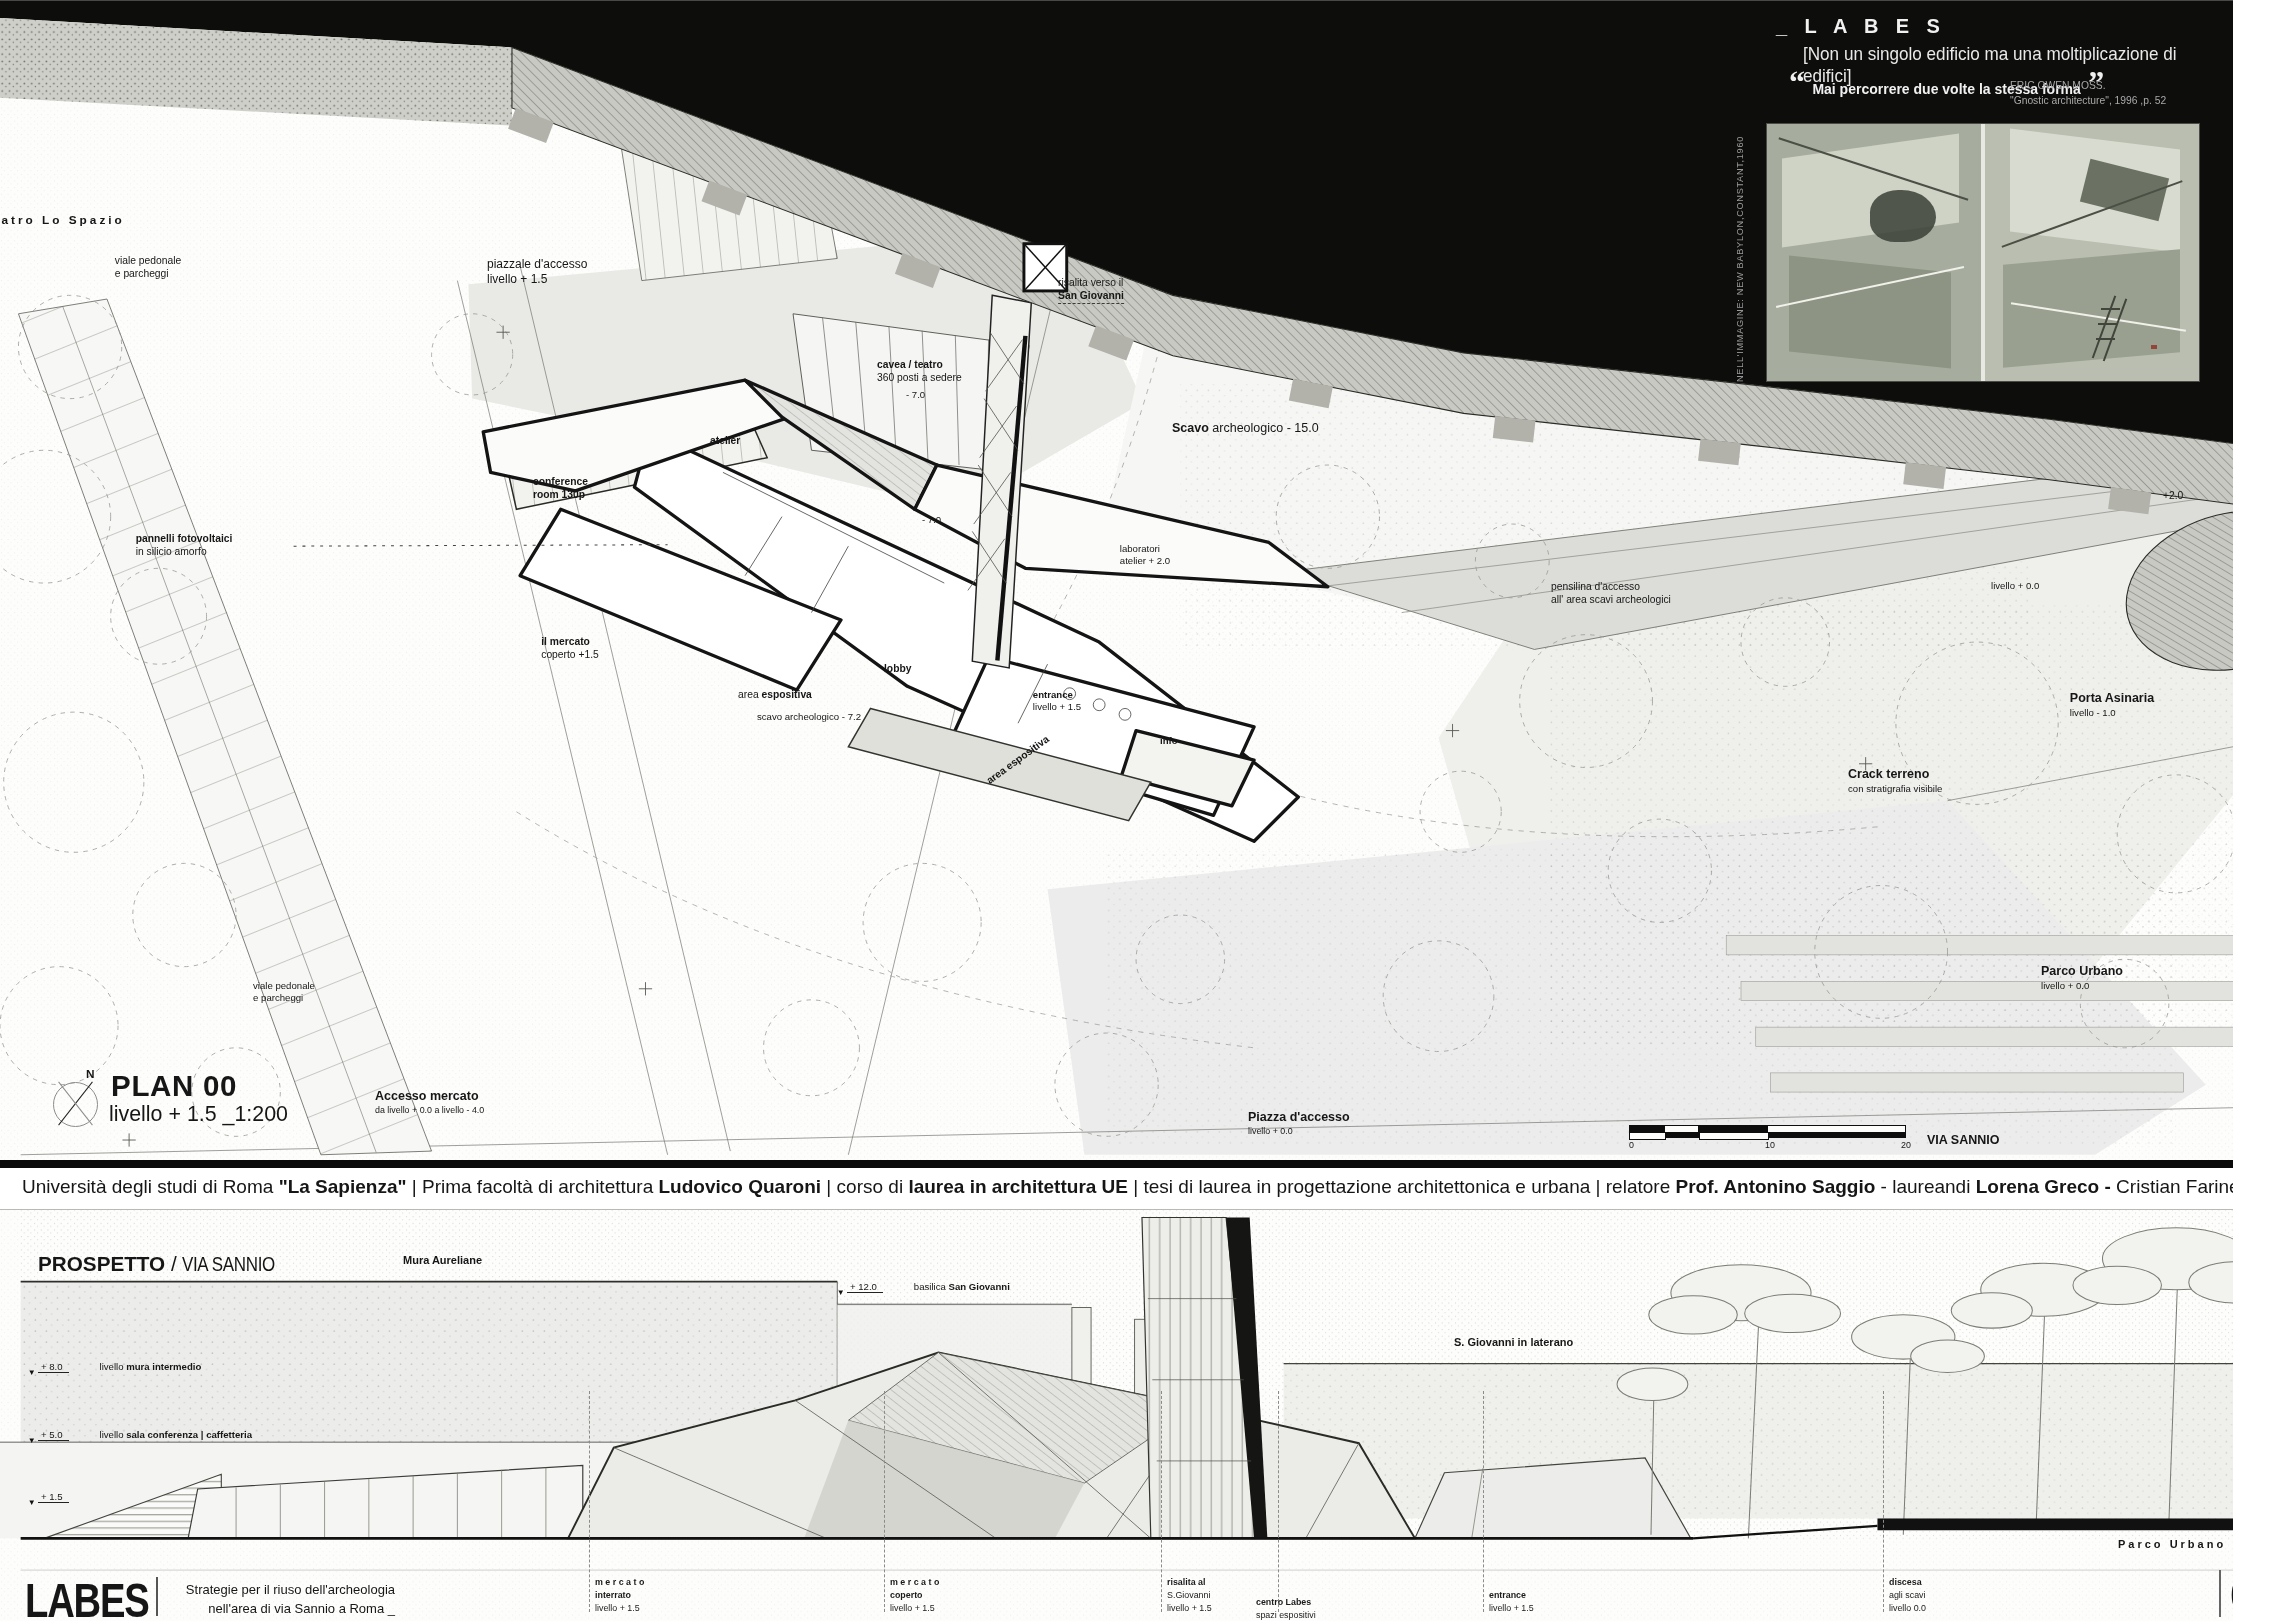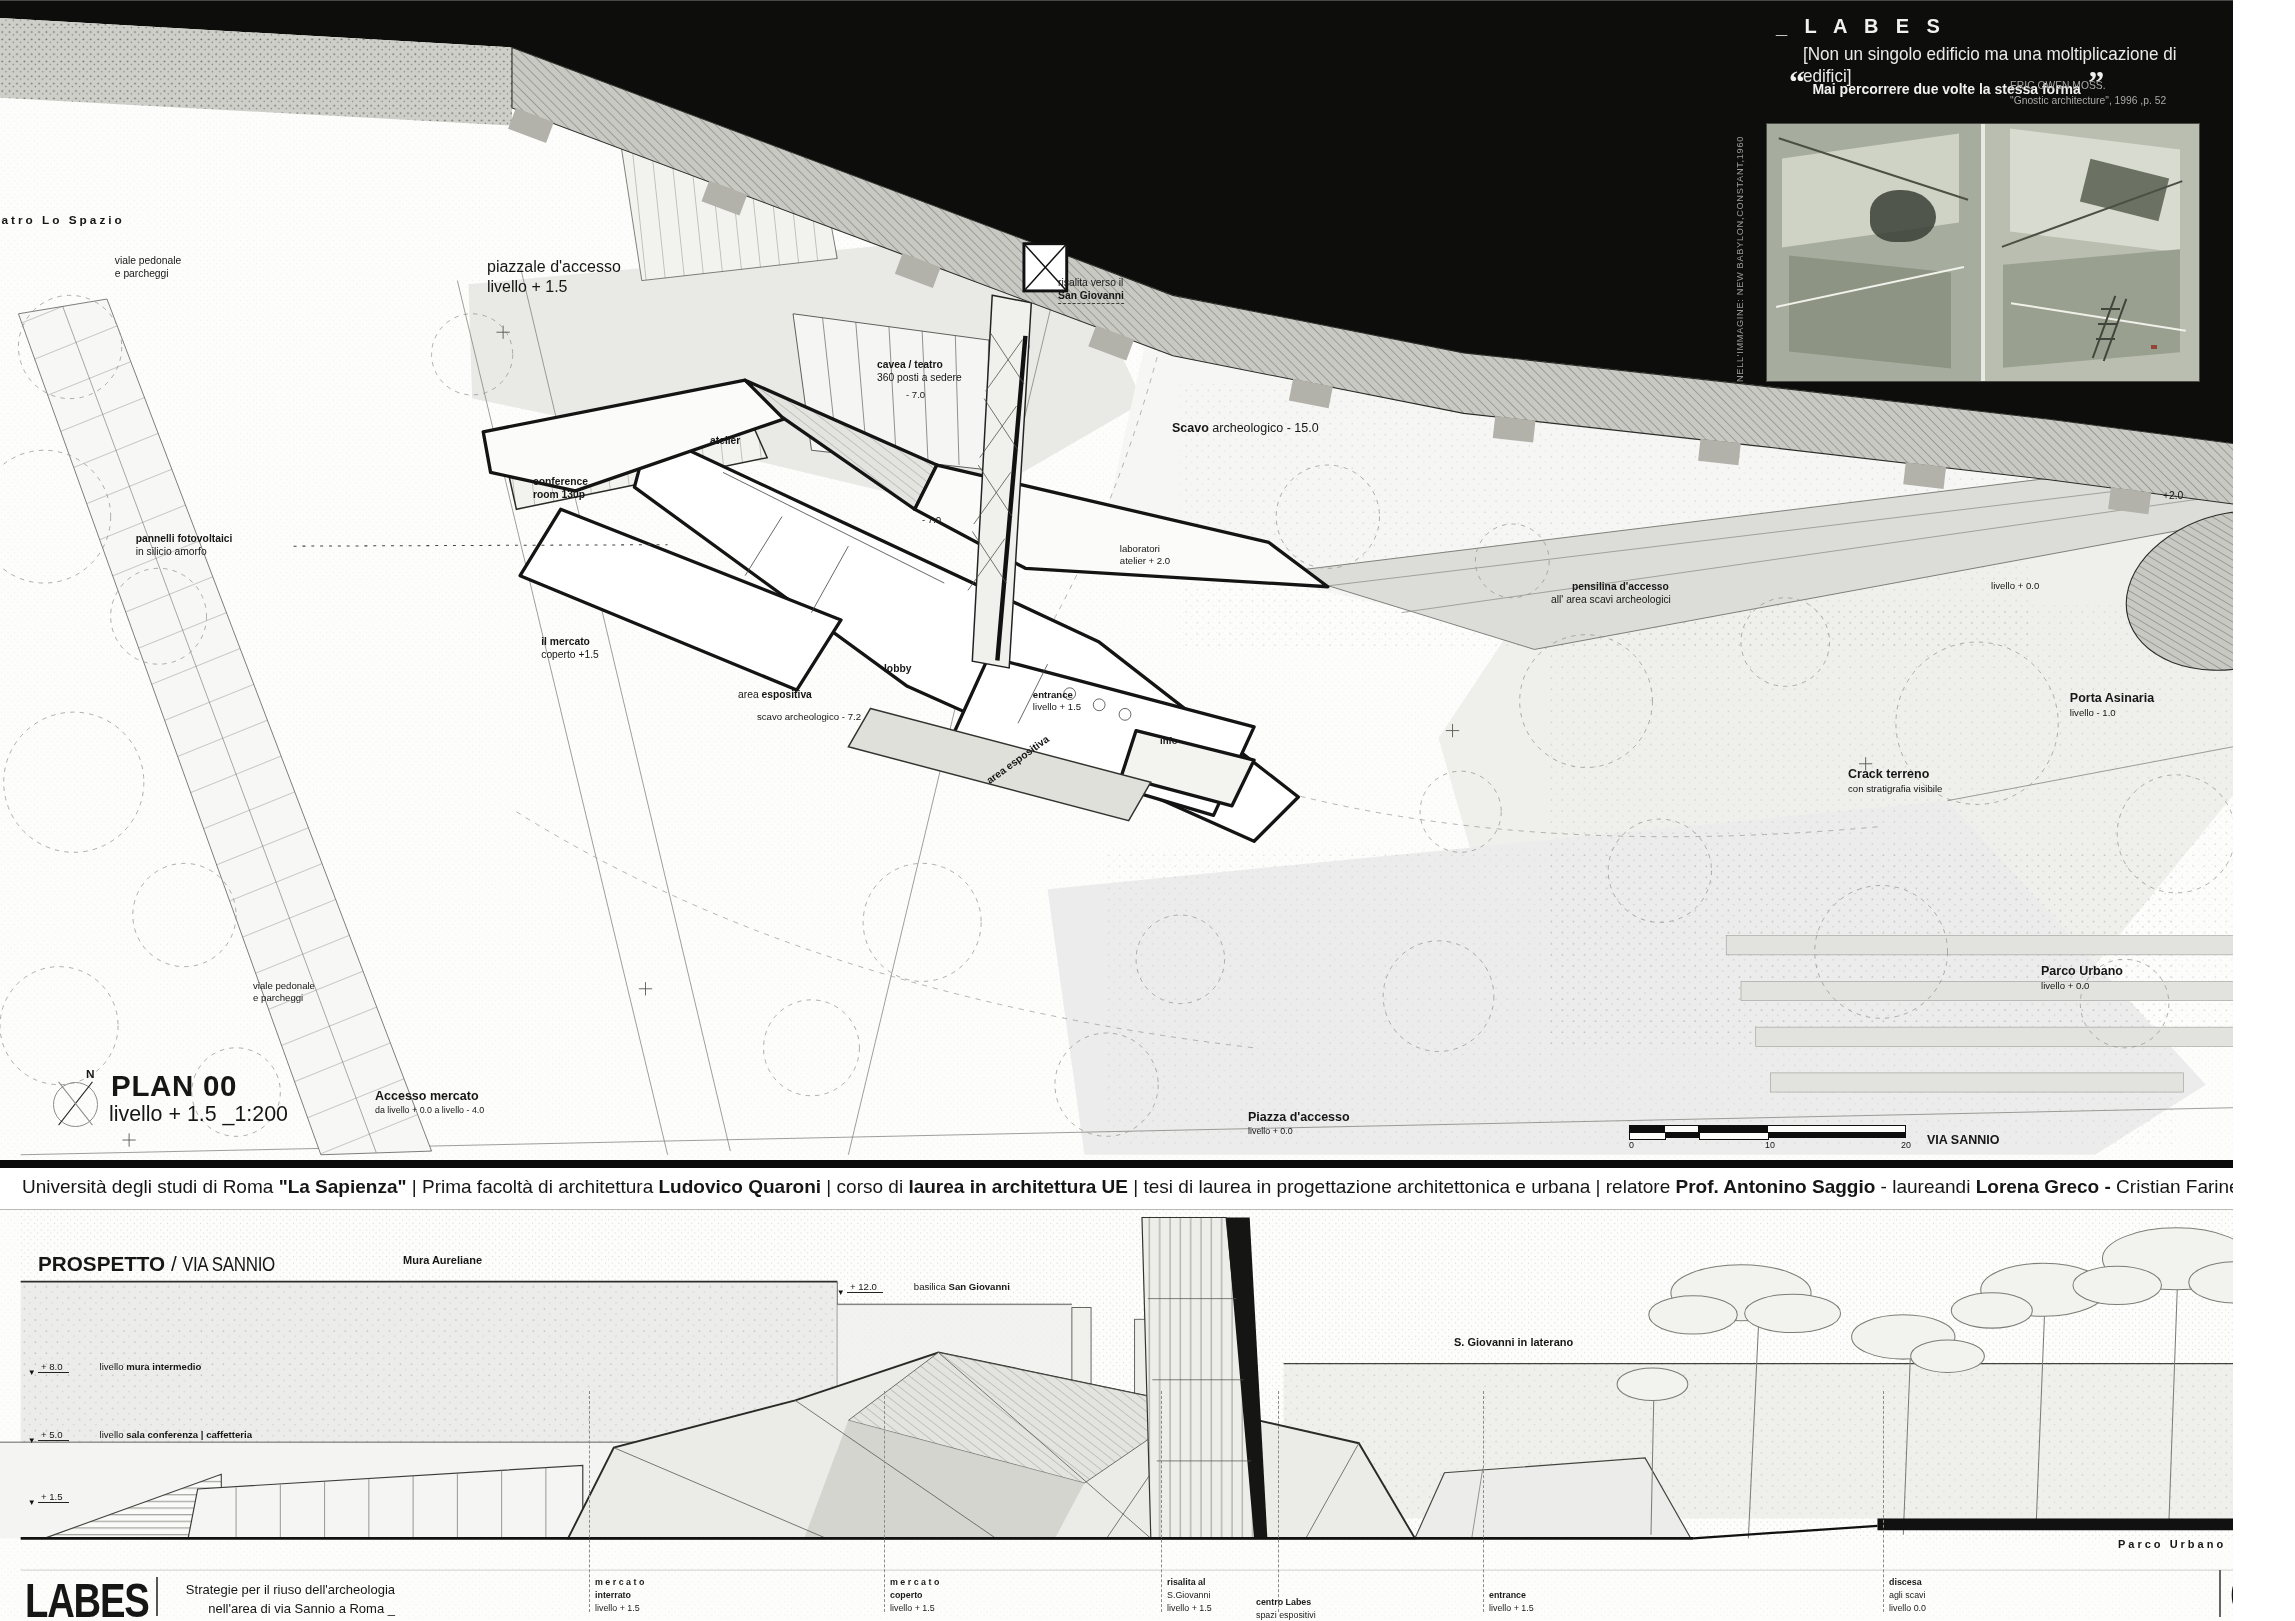--- a/index.html
+++ b/index.html
@@ -397,21 +397,21 @@
   <div id="page-div"></div>
   <div id="page-num">09</div>
 
 <div class="lbl" style="left: 1.5px; top: 213px; font-size: 11.8px;">
       <div><span style="font-weight: bold; letter-spacing: 3px;">atro Lo Spazio</span></div>
     </div>
     <div class="lbl c" style="left: 148px; top: 255px; font-size: 10.3px;">
       <div><span>viale pedonale</span></div>
       <div><span>e   parcheggi</span></div>
     </div>
-    <div class="lbl" style="left: 487px; top: 257px; font-size: 16px;">
+    <div class="lbl" style="left: 487px; top: 257px; font-size: 12px;">
       <div><span>piazzale d'accesso</span></div>
       <div><span>livello + 1.5</span></div>
     </div>
     <div class="lbl c" style="left: 1091px; top: 277px; font-size: 10.3px; border-bottom: 1.1px dashed rgb(60, 60, 56);">
       <div><span>risalita verso il</span></div>
       <div><span style="font-weight: bold;">San  Giovanni</span></div>
     </div>
     <div class="lbl" style="left: 877px; top: 359px; font-size: 10.3px;">
       <div><span style="font-weight: bold;">cavea / teatro</span></div>
       <div><span>360 posti a sedere</span></div>
@@ -434,21 +434,21 @@
     </div>
     <div class="lbl c" style="left: 184px; top: 533px; font-size: 10.3px;">
       <div><span style="font-weight: bold;">pannelli fotovoltaici</span></div>
       <div><span>in silicio amorfo</span></div>
     </div>
     <div class="lbl c" style="left: 1145px; top: 543px; font-size: 9.6px;">
       <div><span>laboratori</span></div>
       <div><span>atelier + 2.0</span></div>
     </div>
     <div class="lbl" style="left: 1551px; top: 581px; font-size: 10.3px;">
-      <div><span style="font-weight: bold; margin-left: 21px;">pensilina d'accesso</span></div>
+      <div><span style="font-weight: normal;">pensilina d'accesso</span></div>
       <div><span>all' area scavi archeologici</span></div>
     </div>
     <div class="lbl" style="left: 1991px; top: 580px; font-size: 9.6px;">
       <div><span>livello + 0.0</span></div>
     </div>
     <div class="lbl" style="left: 2163px; top: 490px; font-size: 10.3px;">
       <div><span>+2.0</span></div>
     </div>
     <div class="lbl c" style="left: 570px; top: 636px; font-size: 10.3px;">
       <div><span style="font-weight: bold;">il mercato</span></div>

